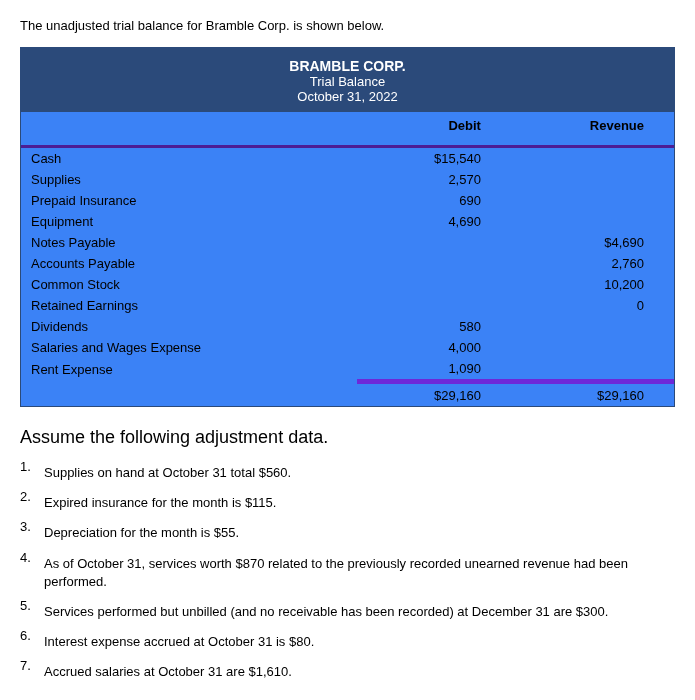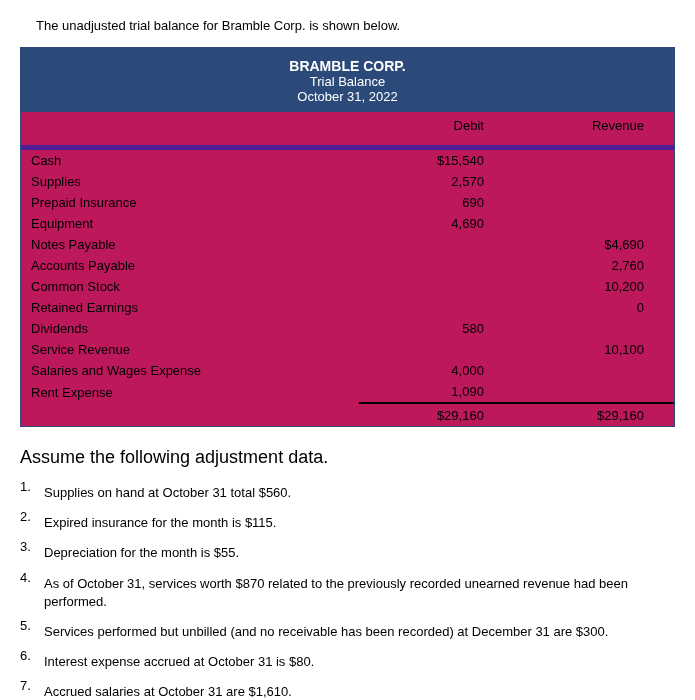--- a/index.html
+++ b/index.html
@@ -8,25 +8,24 @@
       font-size: 13px;
       background: #fff;
       color: #000;
       width: 695px;
       min-height: 700px;
       padding: 18px 20px;
     }
     .intro-text {
       margin-bottom: 14px;
       font-size: 13px;
-      margin-left: 16px;
     }
     .table-wrapper {
       border: 1px solid #2b4a7a;
-      background: #be185d;
+      background: #3b82f6;
       margin-bottom: 20px;
     }
     .table-header {
       background: #2b4a7a;
       color: #fff;
       text-align: center;
       padding: 10px 6px 8px;
     }
     .table-header .company-name {
       font-weight: bold;
@@ -35,23 +34,23 @@
     .table-header .subtitle {
       font-size: 13px;
     }
     table {
       width: 100%;
       border-collapse: collapse;
     }
     thead tr th {
       text-align: right;
       padding: 6px 30px 12px 6px;
-      font-weight: normal;
-      font-size: 13px;
-      border-bottom: 5px solid #4c1d95;
+      font-weight: bold;
+      font-size: 13px;
+      border-bottom: 3px solid #4c1d95;
     }
     thead tr th:first-child {
       text-align: left;
     }
     tbody tr td {
       padding: 3px 30px 3px 8px;
       font-size: 13px;
     }
     tbody tr td:first-child {
       padding-left: 10px;
@@ -67,21 +66,21 @@
       padding-top: 4px;
       font-weight: normal;
     }
     .total-row .col-debit, .total-row .col-credit {
       border-top: 2px solid #000;
     }
     .total-row td:first-child {
       border-top: none;
     }
     .underline-row td.col-debit, .underline-row td.col-credit {
-      border-bottom: 1px solid #6d28d9;
+      border-bottom: 5px solid #6d28d9;
     }
     .adjust-section {
       margin-top: 10px;
     }
     .adjust-section .adjust-title {
       margin-bottom: 10px;
       font-size: 18px;
     }
     .adjust-list {
       list-style: none;
@@ -162,25 +161,20 @@
           <td>Retained Earnings</td>
           <td class="col-debit"></td>
           <td class="col-credit">0</td>
         </tr>
         <tr>
           <td>Dividends</td>
           <td class="col-debit">580</td>
           <td class="col-credit"></td>
         </tr>
         <tr>
-          <td>Service Revenue</td>
-          <td class="col-debit"></td>
-          <td class="col-credit">10,100</td>
-        </tr>
-        <tr>
           <td>Salaries and Wages Expense</td>
           <td class="col-debit">4,000</td>
           <td class="col-credit"></td>
         </tr>
         <tr class="underline-row">
           <td>Rent Expense</td>
           <td class="col-debit">1,090</td>
           <td class="col-credit"></td>
         </tr>
         <tr class="total-row">

